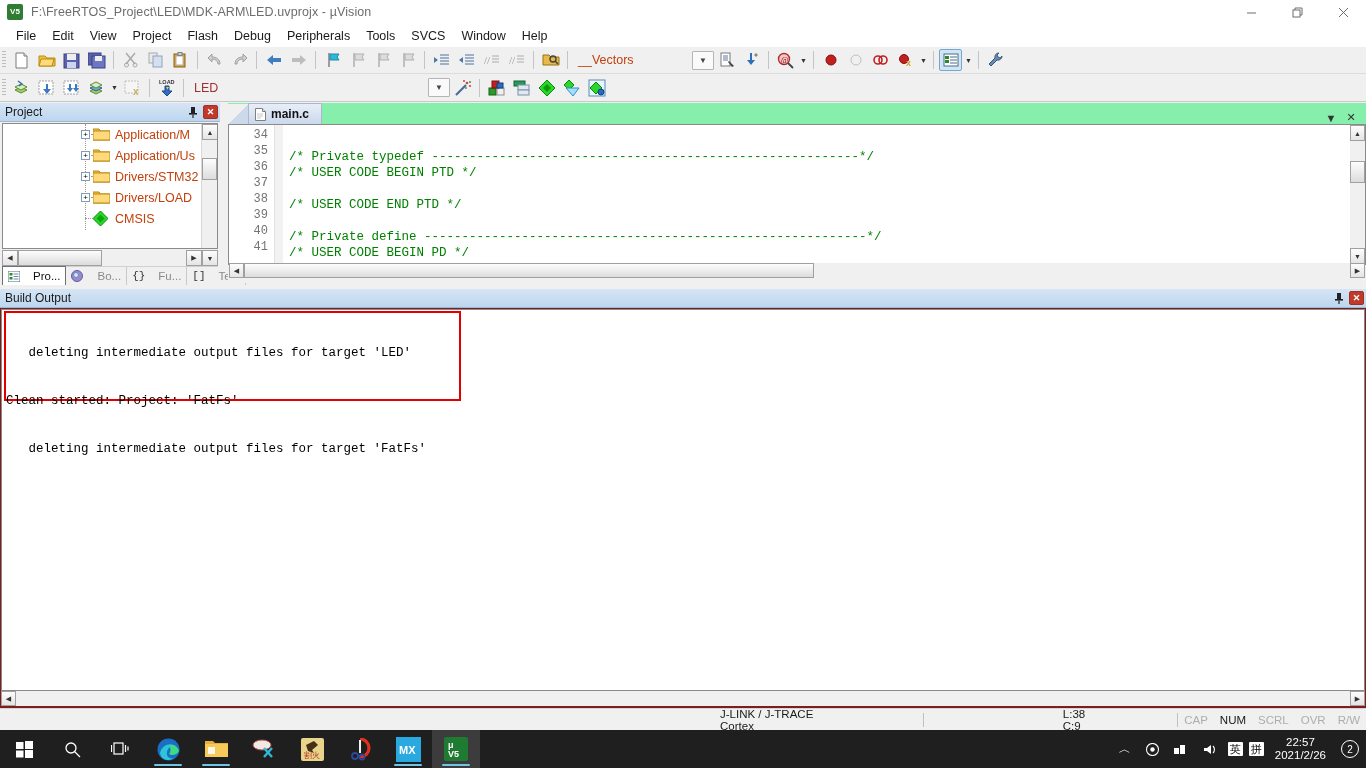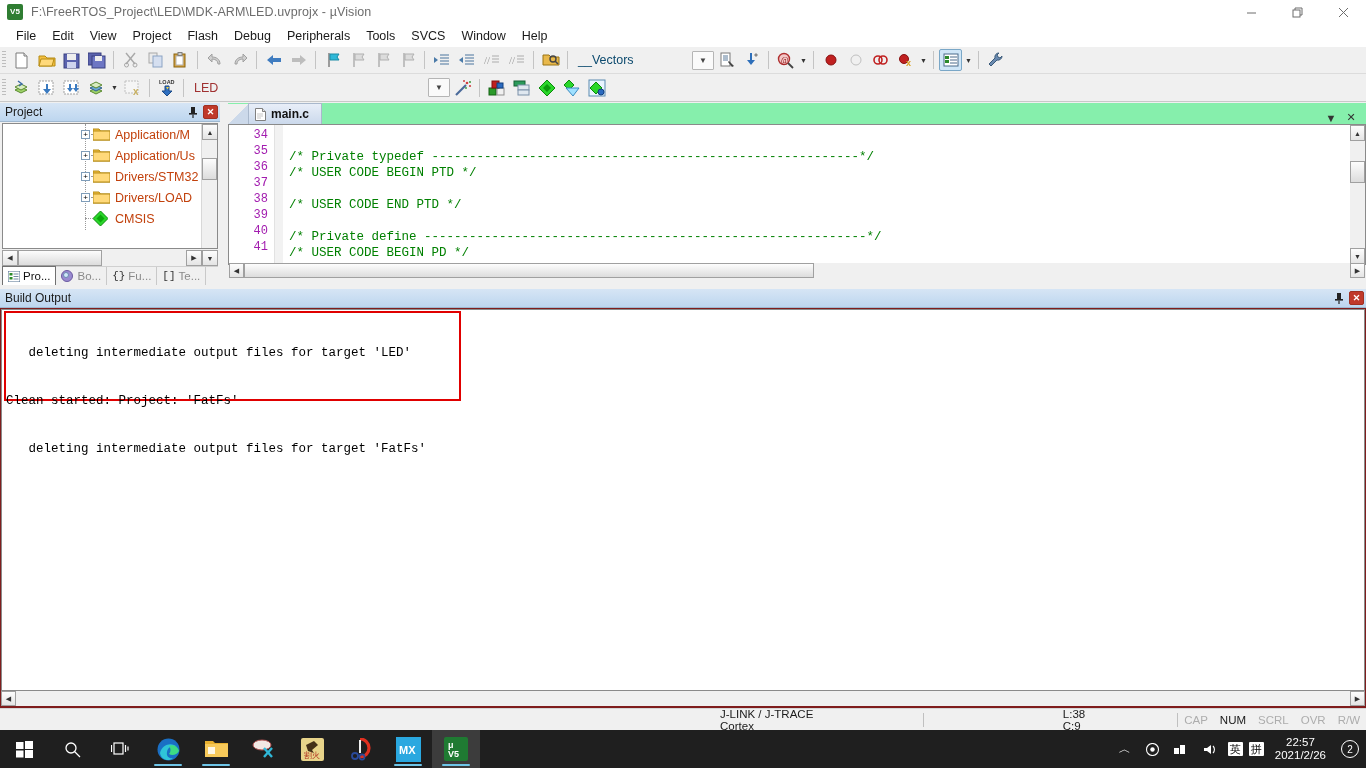--- a/index.html
+++ b/index.html
@@ -63,21 +63,21 @@
   }
   .tb-btn.active { border-color:#7aa7c7; background:#cfe6f7; }
   .tb-sep { width:1px; height:18px; background:#c4c4c4; margin:0 4px; }
   .tb-caret {
     width:11px; height:22px; display:flex; align-items:center; justify-content:center;
     font-size:7px; color:#333;
   }
   .tb-text {
     font-size:12.5px; color:#a03030; padding:0 6px; min-width:120px;
   }
-  .tb-text.vec { color:#0c4a6e; }
+  .tb-text.vec { color:#c2410c; }
   .tb-combo-btn {
     width:22px; height:19px; border:1px solid #b5b5b5; background:#fafafa;
     display:flex; align-items:center; justify-content:center; font-size:8px; color:#444;
     border-radius:1px;
   }
   svg { display:block; }
 
   
   .workspace { position:absolute; left:0; top:103px; width:1366px; height:605px; background:#f0f0f0; }
 
@@ -131,21 +131,21 @@
   .sb-thumb { background:linear-gradient(to bottom,#fdfdfd,#dcdcdc); border:1px solid #a0a0a0; }
   .tree-hscroll {
     position:absolute; left:2px; top:147px; width:216px; height:16px;
     display:flex; align-items:center; background:#f0f0f0;
   }
   .panel-tabs {
     position:absolute; left:2px; top:163px; width:216px; height:19px;
     display:flex; align-items:flex-end; border-top:1px solid #d0d0d0;
   }
   .ptab {
-    height:18px; display:flex; align-items:center; gap:3px;
+    height:18px; display:flex; align-items:center; gap:13px;
     padding:0 5px; font-size:11.5px; color:#8a8a8a; background:#f0f0f0;
     border-right:1px solid #c9c9c9;
   }
   .ptab.active {
     color:#111; background:#ffffff;
     border:1px solid #707070; border-bottom:none; height:19px;
   }
 
   
   .editor-panel {
@@ -172,21 +172,21 @@
     position:absolute; left:0; top:21px; width:1138px; height:141px;
     background:#ffffff; border:1px solid #8a8a8a; overflow:hidden;
     display:flex;
   }
   .gutter {
     width:46px; background:#ffffff; border-right:1px solid #e2e2e2;
     padding-top:2px; flex:0 0 46px;
   }
   .gutter div {
     height:16px; line-height:16px; text-align:right; padding-right:6px;
-    font-family:"Liberation Mono", monospace; font-size:12px; color:#a21caf;
+    font-family:"Liberation Mono", monospace; font-size:12px; color:#737373;
   }
   .gmark { width:8px; background:#f2f2f2; flex:0 0 8px; }
   .code-lines { flex:1; padding-top:8px; padding-left:6px; overflow:hidden; }
   .code-lines div {
     height:16px; line-height:16px;
     font-family:"Liberation Mono", monospace; font-size:12.5px;
     color:#008000; white-space:pre;
   }
   .code-vscroll {
     position:absolute; right:1px; top:22px; width:15px; height:139px; background:#f0f0f0;

